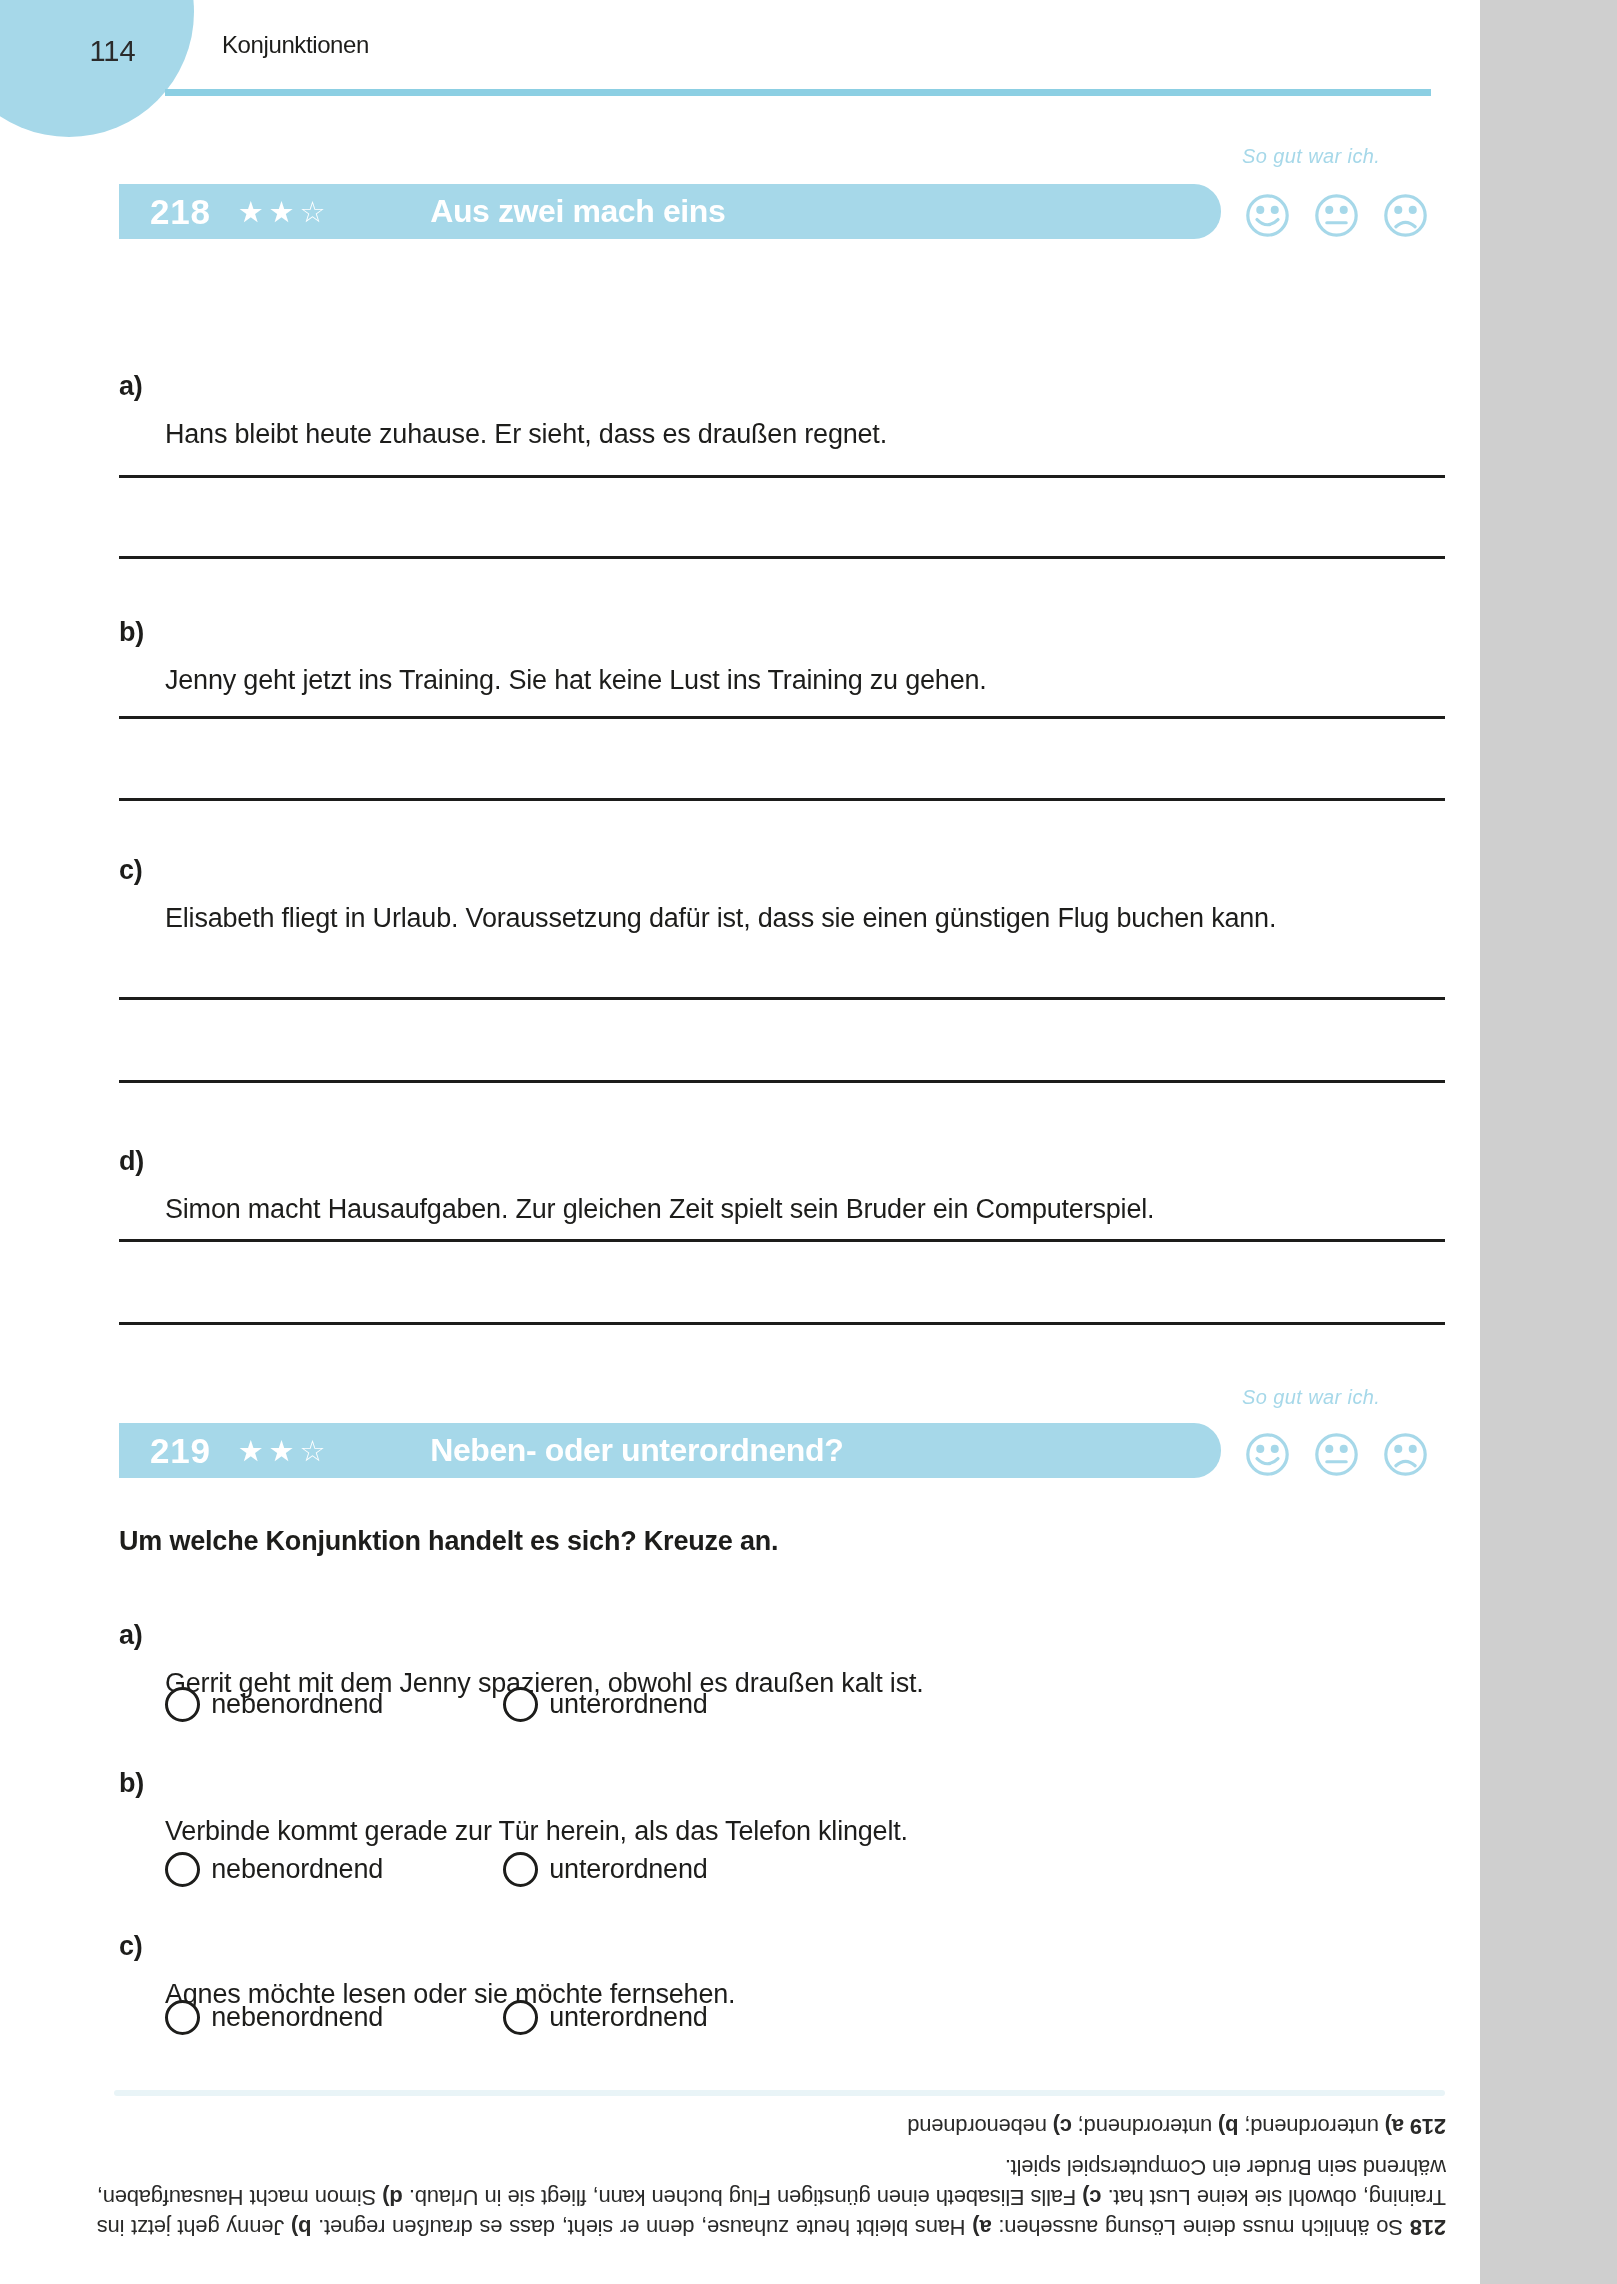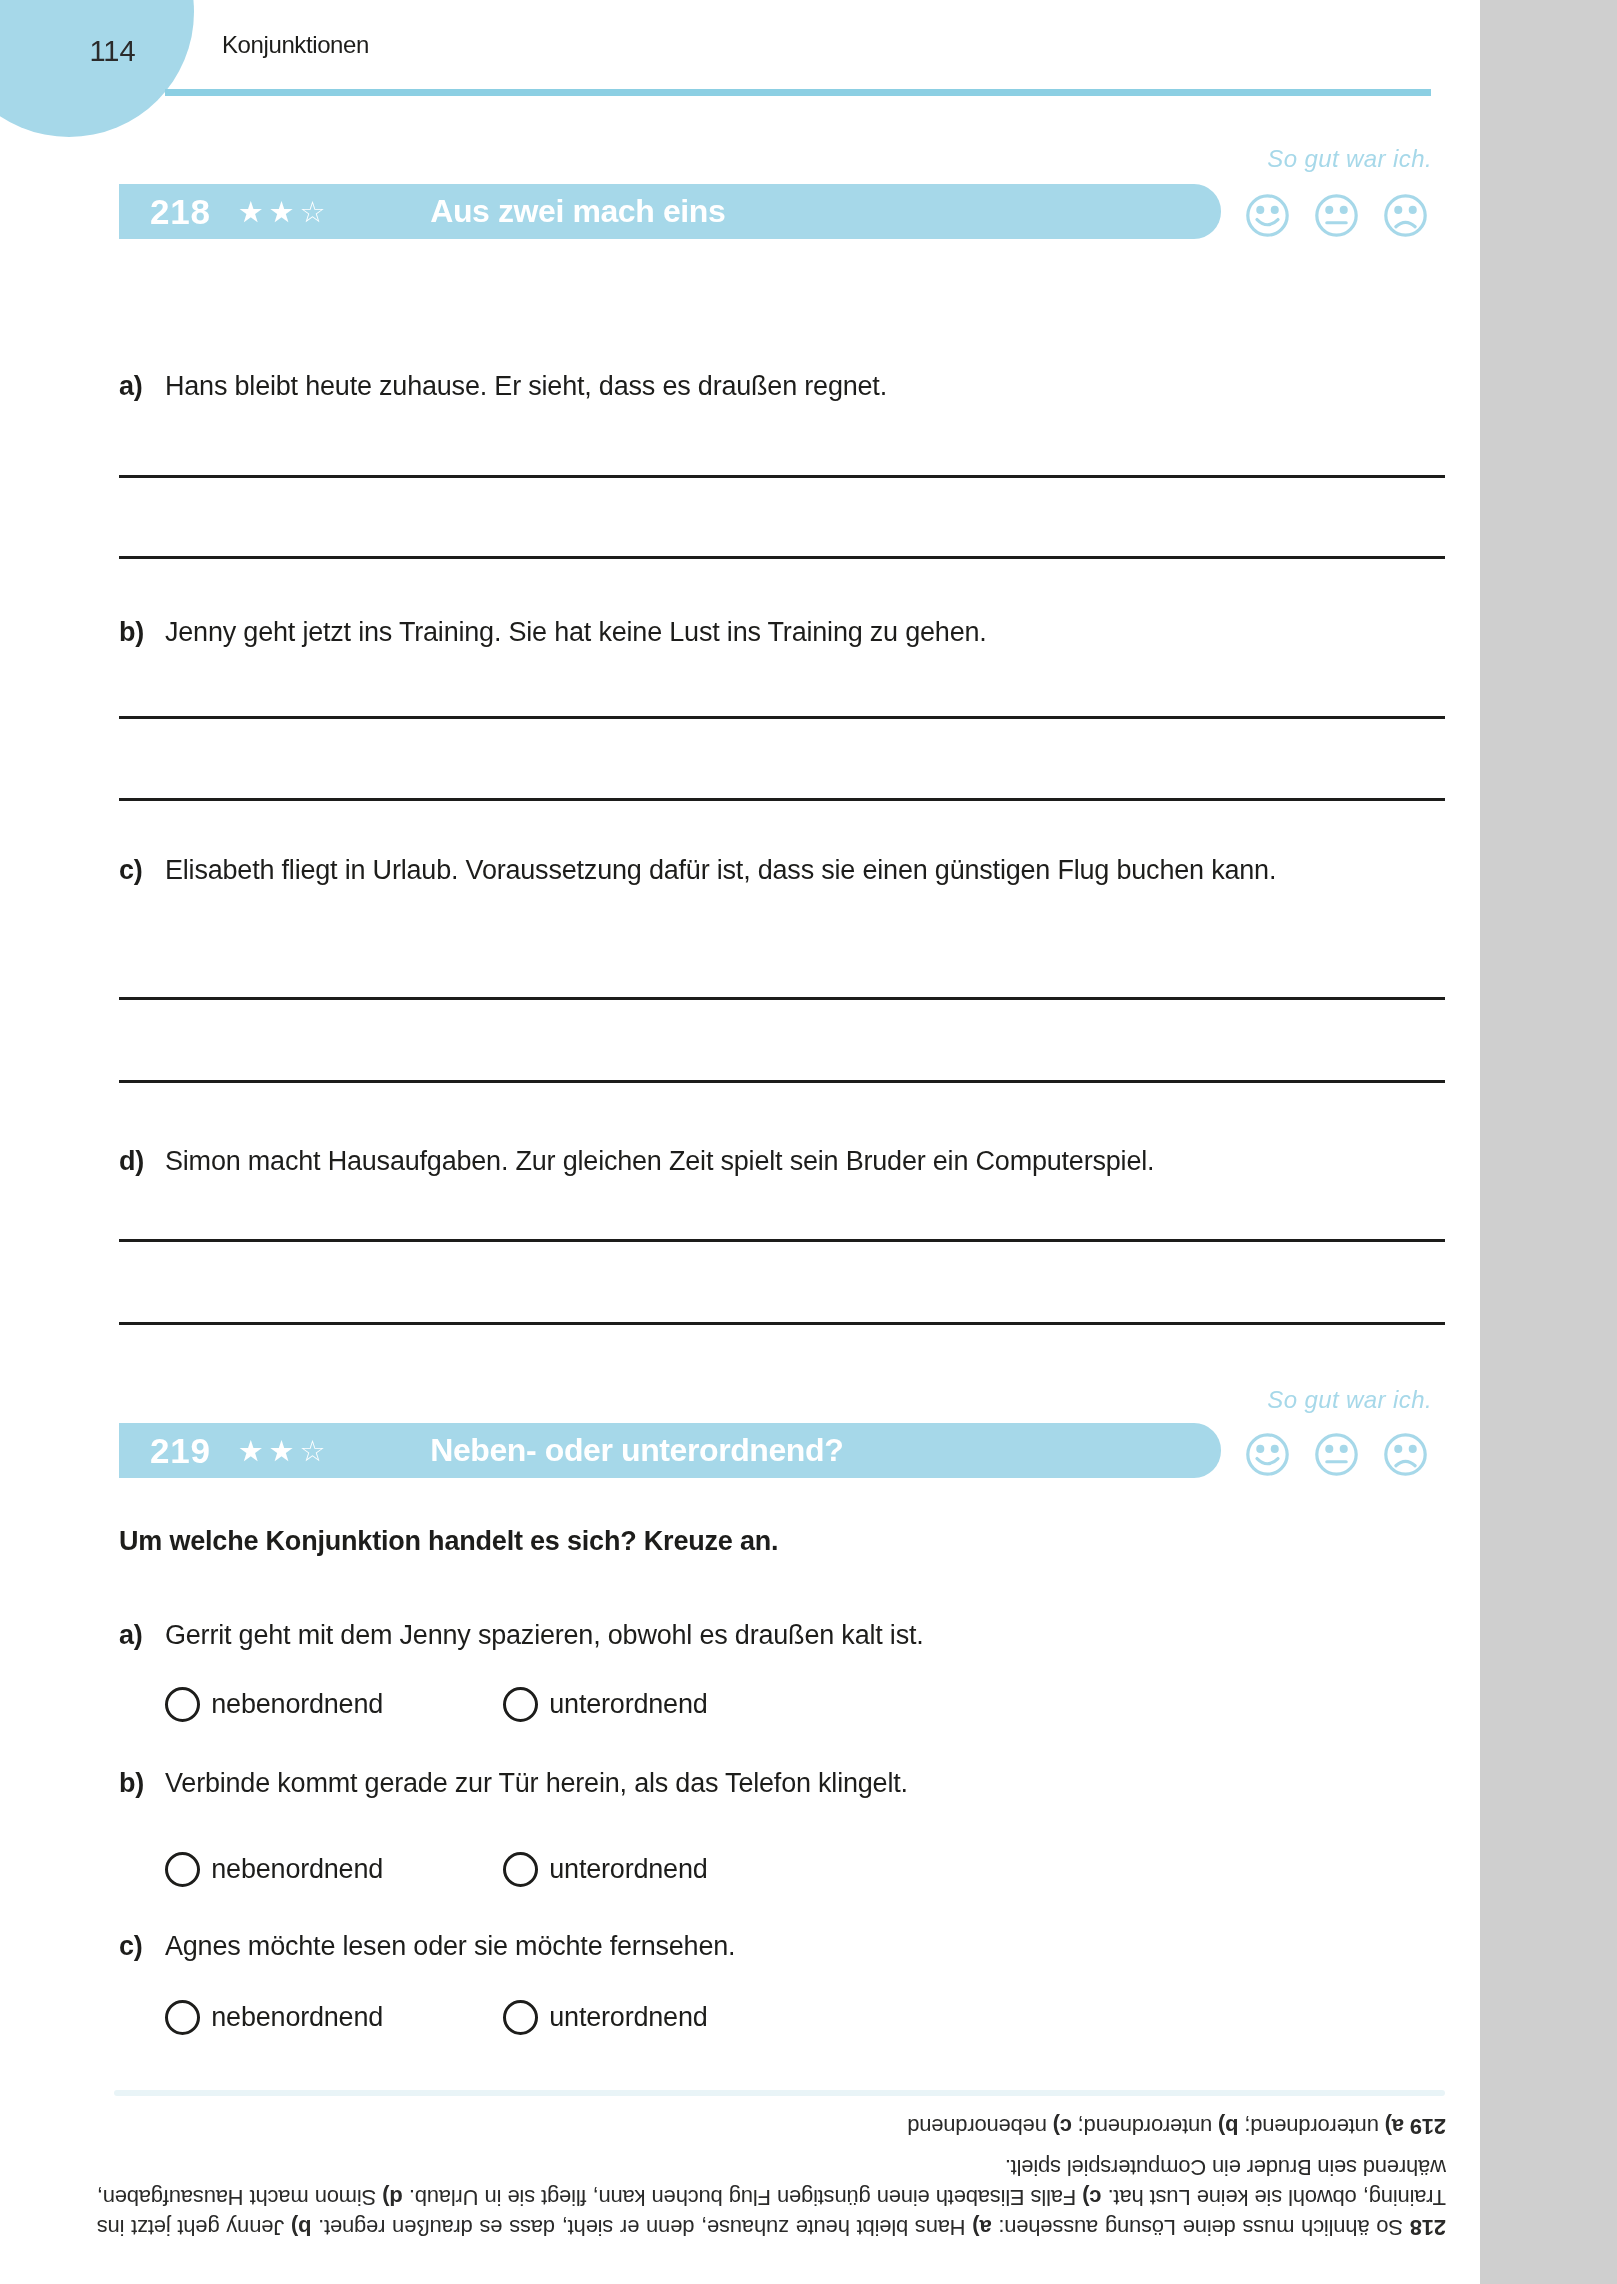--- a/index.html
+++ b/index.html
@@ -34,38 +34,38 @@
     background:var(--accent,#a6d8e9);
     border-radius:0 27px 27px 0;
     display:flex;align-items:center;color:#ffffff;
   }
   .banner .num{font-size:35px;font-weight:bold;margin-left:31px;letter-spacing:0.8px;}
   .banner .stars{font-size:29px;margin-left:27px;letter-spacing:4.8px;white-space:nowrap;}
   .banner .title{font-size:32px;font-weight:bold;margin-left:100px;letter-spacing:-0.4px;}
   
   .tracker-label{
     position:absolute;left:1242px;width:190px;
-    font-size:24px;font-style:italic;text-align:right;
+    font-size:20px;font-style:italic;text-align:left;
     color:var(--accent,#a6d8e9);letter-spacing:0.4px;
   }
   .smiley-row{
     position:absolute;left:1245px;display:flex;gap:24px;
   }
   .smiley-row svg{display:block;}
   
   .instruction{
     position:absolute;left:119px;width:1328px;
     font-size:27px;font-weight:bold;letter-spacing:-0.2px;
   }
   .item{
     position:absolute;left:119px;width:1326px;
     display:flex;font-size:27px;line-height:39px;letter-spacing:-0.2px;
   }
   .item .marker{width:46px;flex-shrink:0;font-weight:bold;}
-  .item .text{flex:1;text-align:justify;}
+  .item .text{flex:1;text-align:justify;margin-top:48px;}
   .answer-line{
     position:absolute;left:119px;width:1326px;height:0;
     border-top:3.2px solid #1d1d1b;
   }
   
   .radio-row{
     position:absolute;left:165px;display:flex;align-items:center;height:39px;
   }
   .radio-pair{display:flex;align-items:center;width:338px;}
   .radio-circle{

